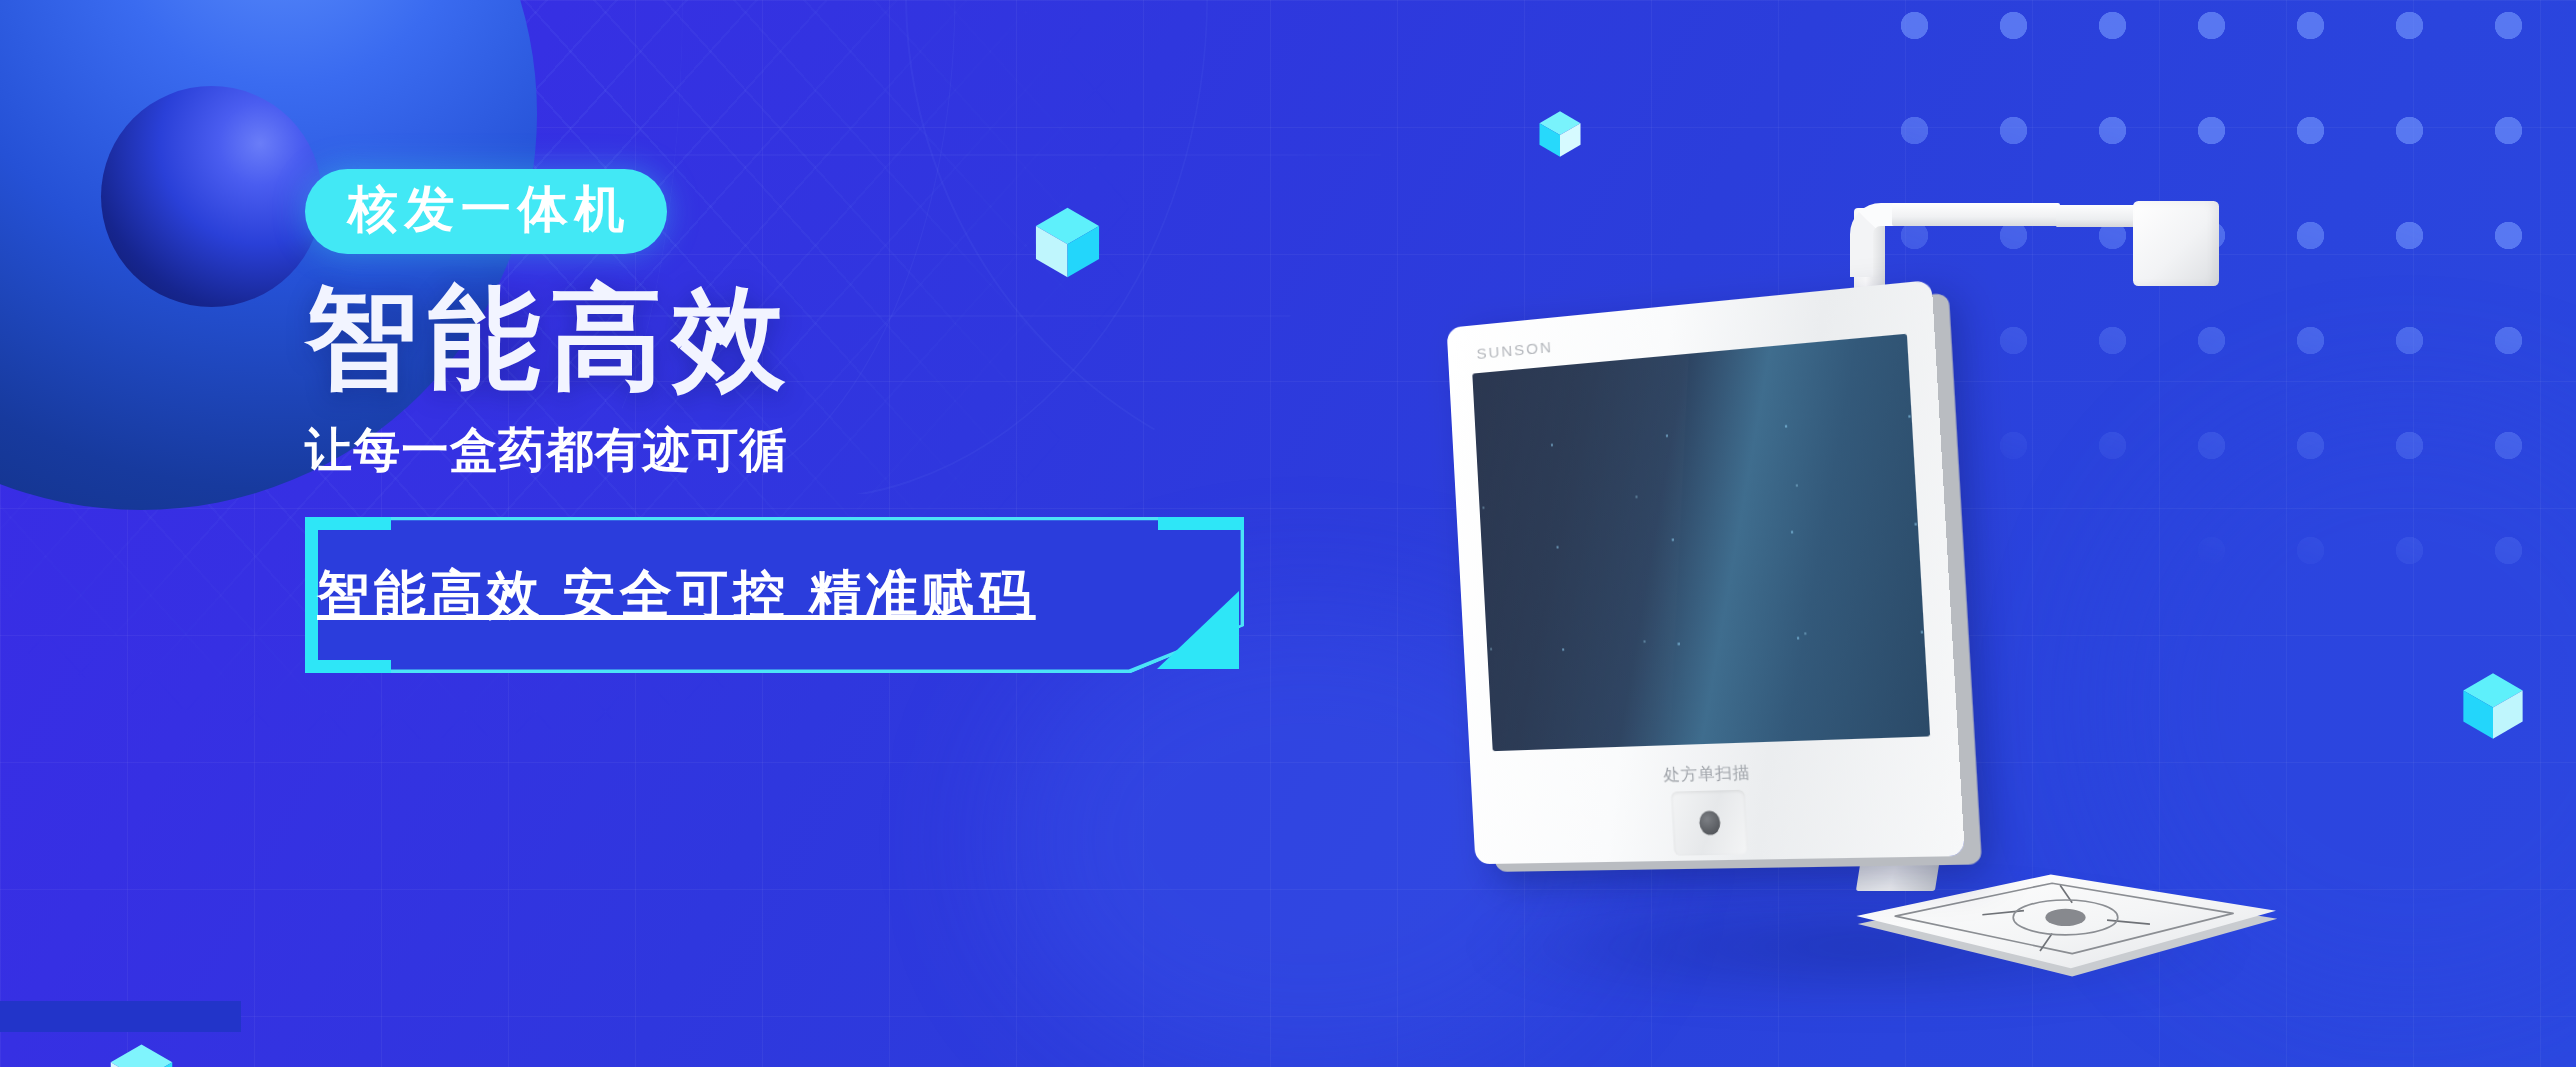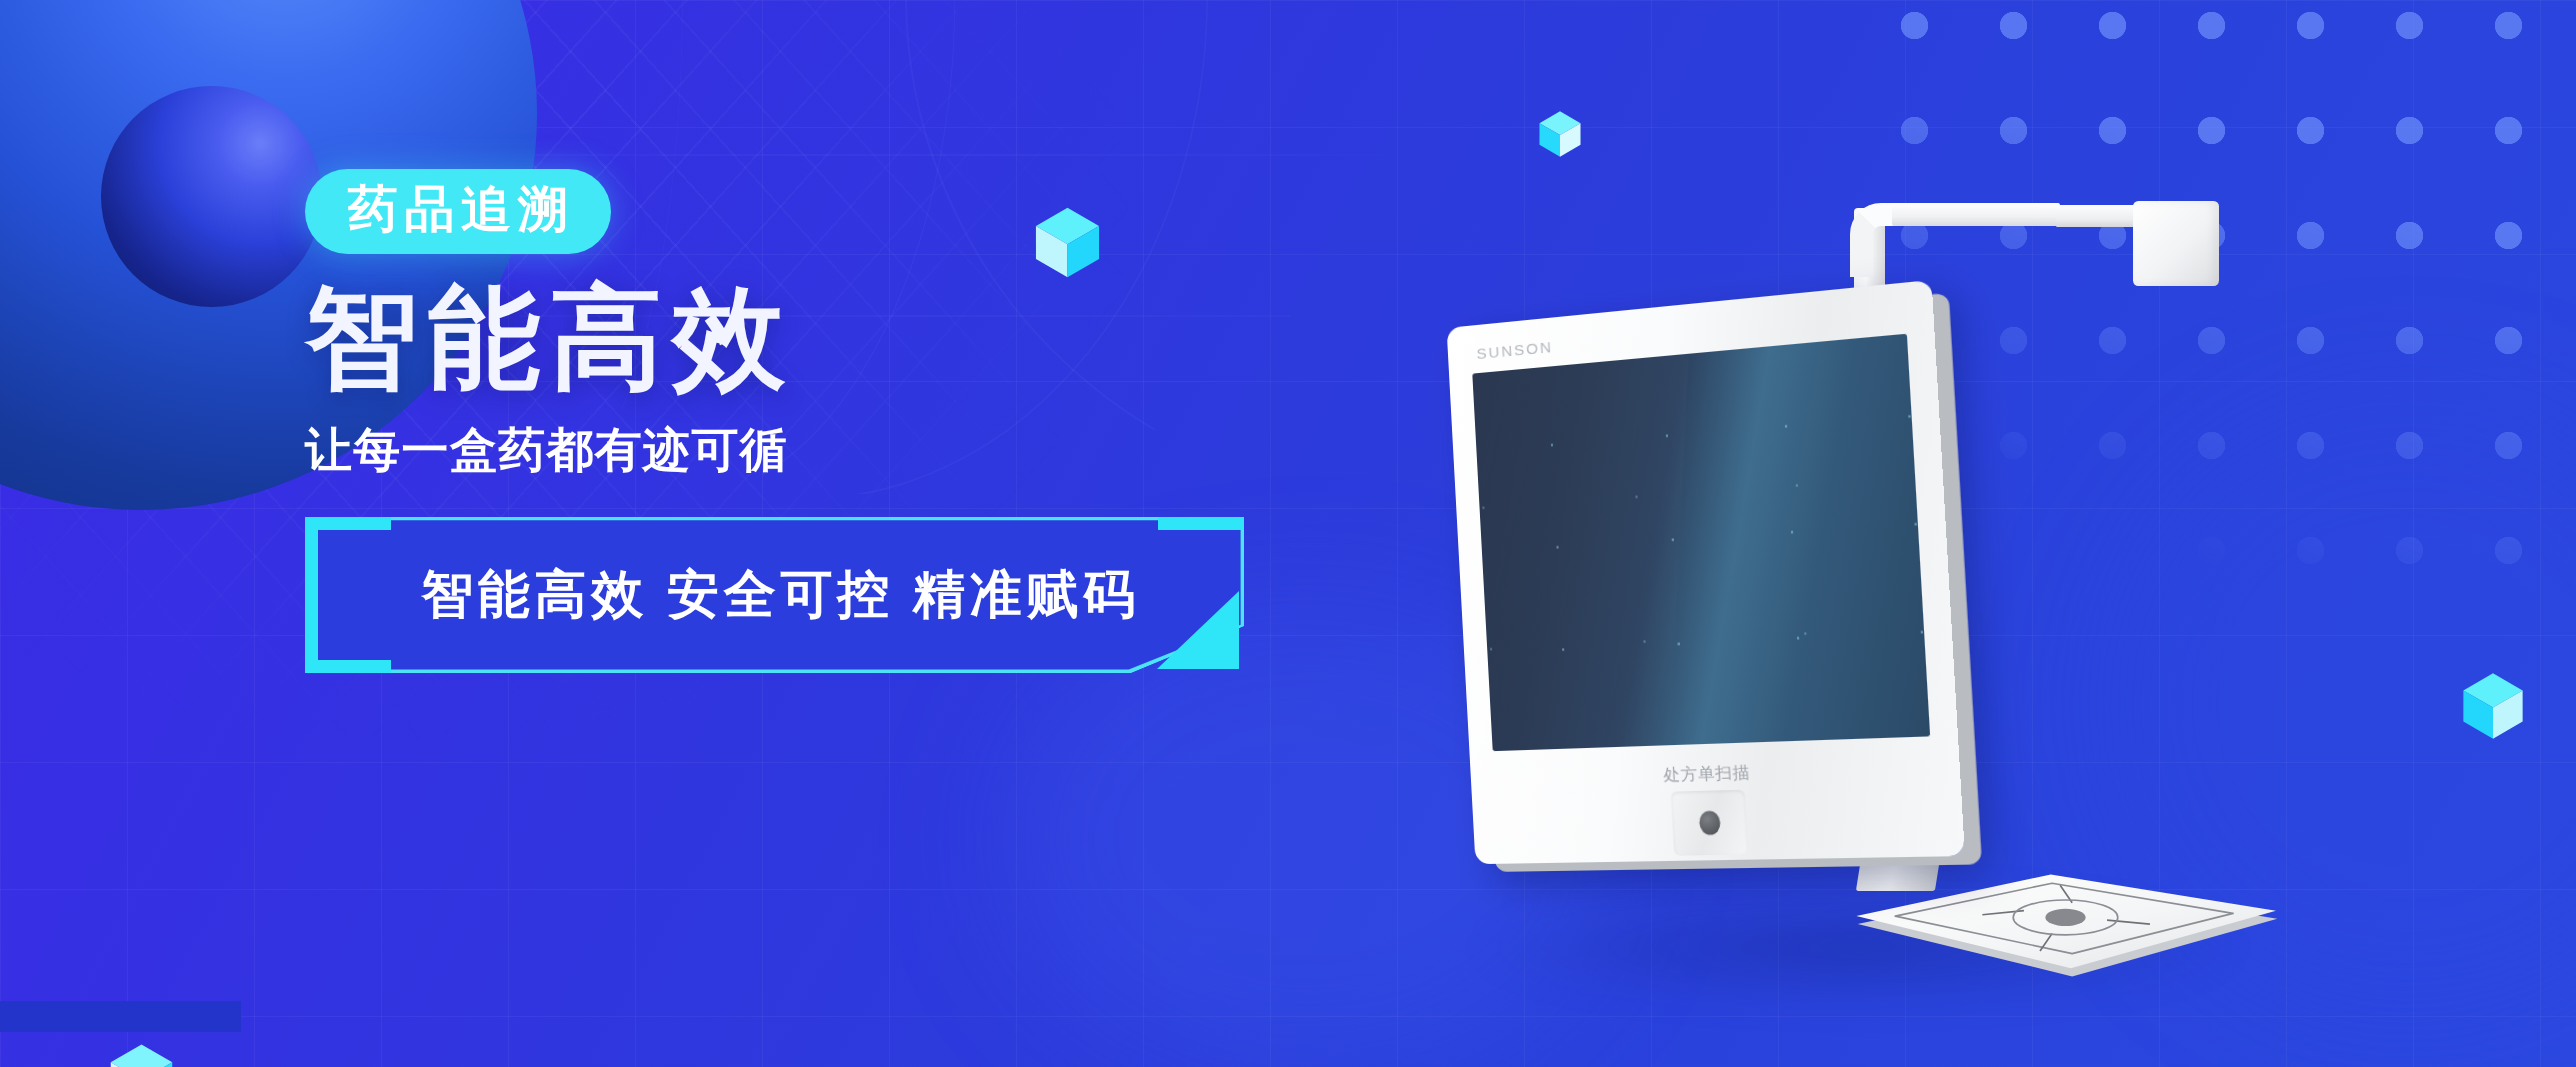--- a/index.html
+++ b/index.html
@@ -231,27 +231,27 @@
     right: 5.4px; bottom: 4px;
     width: 0; height: 0;
     border-left: 82px solid transparent;
     border-bottom: 78px solid #2ee6f7;
   }
   .feature-text {
     position: absolute;
     left: 0; right: 0;
     top: 50%;
     transform: translateY(-50%);
-    text-align: center;
     color: #ffffff;
     font-size: 52px;
     font-weight: 700;
     letter-spacing: 4.7px;
     white-space: nowrap;
     padding-left: 12px;
+    text-decoration: underline;
   }
 
   
   .device {
     position: absolute;
     left: 1449px;
     top: 161px;
     width: 859px;
     height: 751px;
   }
@@ -457,21 +457,21 @@
     <svg width="81" height="81" viewBox="0 0 100 100">
       <polygon points="50,8 88,30 50,52 12,30" fill="#7ff4fd"></polygon>
       <polygon points="12,30 50,52 50,92 12,70" fill="#d9fbff"></polygon>
       <polygon points="88,30 88,70 50,92 50,52" fill="#2ae0fb"></polygon>
     </svg>
   </div>
 
   <div class="content">
 
     <div class="badge">
-      <span class="badge-text">药品追溯</span>
+      <span class="badge-text">核发一体机</span>
     </div>
 
     <div class="headline">智能高效</div>
 
     <div class="subtitle">
       <div>让每一盒药都有迹可循</div>
     </div>
 
     <div class="feature-wrap">
       <div class="feature-frame"></div>

